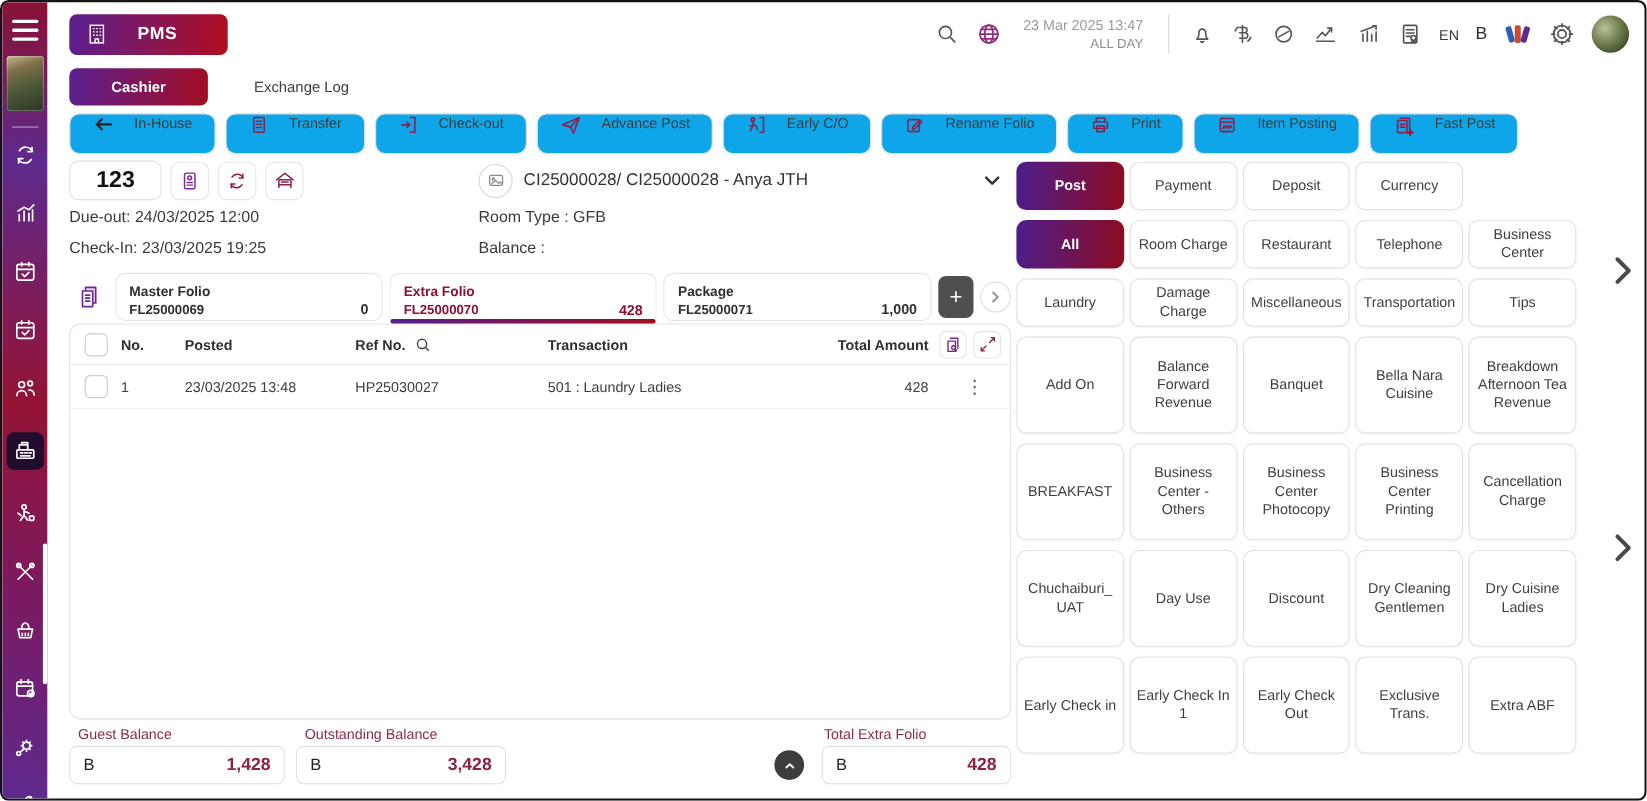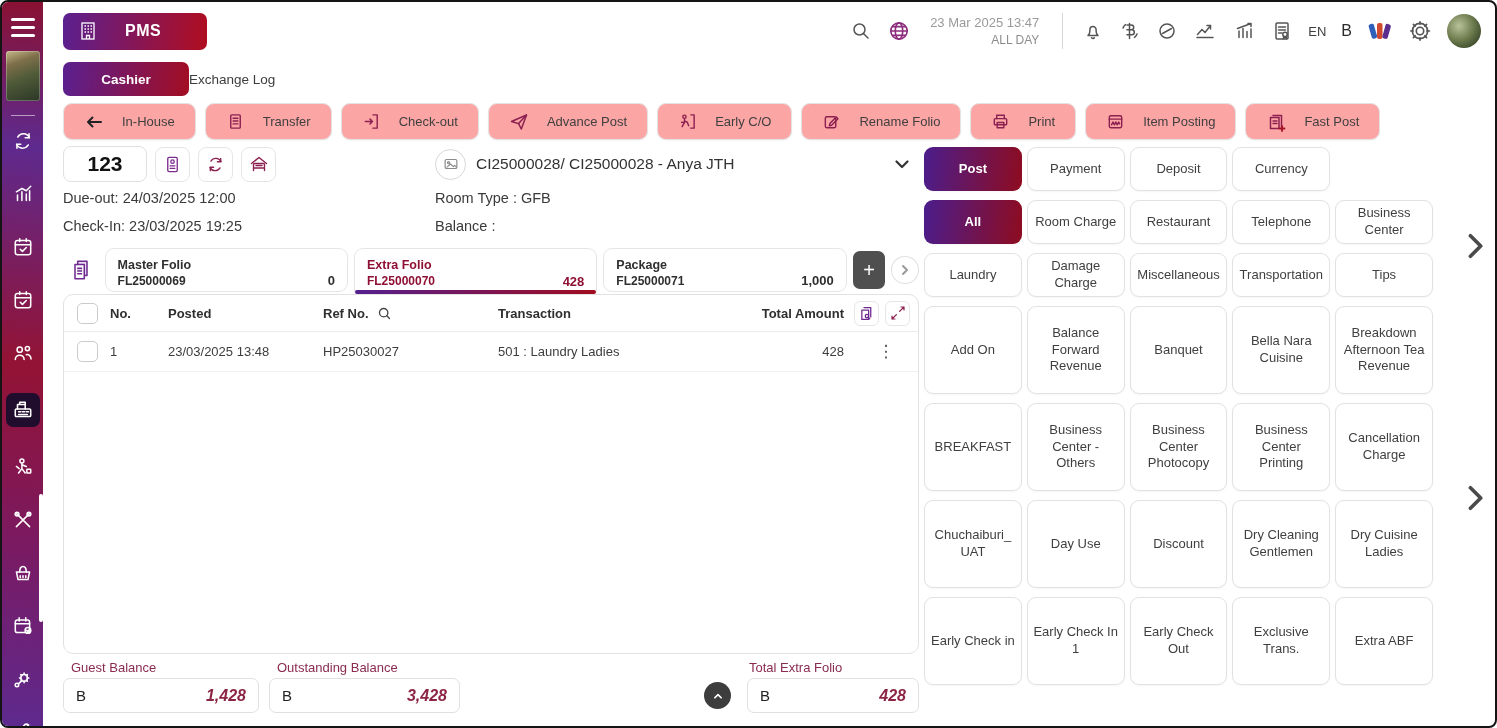--- a/index.html
+++ b/index.html
@@ -41,25 +41,25 @@
   .tb-divider { width:1px; height:36px; background:#d6d6d6; margin:0 4px; }
   .lang-label { font-size:13px; color:#3d3d3d; }
   .cur-label { font-size:16px; color:#2c2c2c; }
   .avatar { width:34px; height:34px; border-radius:50%;
     background:radial-gradient(circle at 35% 35%, #b9c29a, #6f7d4f 45%, #3c4a2c 80%); cursor:pointer; }
 
   
   .modtabs { display:flex; align-items:center; padding-left:20px; height:38px; }
   .cashier-tab { width:126px; height:34px; border:none; border-radius:7px; color:#fff; font-size:13.5px; font-weight:bold;
     background:linear-gradient(97deg,#5a2090 0%,#a30d22 100%); cursor:pointer; }
-  .exchange-tab { font-size:13.5px; color:#3d3d3d; cursor:pointer; background:none; border:none; }
+  .exchange-tab { margin-left:42px; font-size:13.5px; color:#3d3d3d; cursor:pointer; background:none; border:none; }
 
   
   .toolbar { display:flex; gap:9px; padding:5px 0 0 20px; }
-  .tool-btn { display:flex; align-items:center; gap:18px; height:37px; padding:0 20px; background:#fca5a5;
+  .tool-btn { display:flex; align-items:flex-start; gap:18px; height:37px; padding:0 20px; background:#0ea5e9;
     border:1px solid #e3e3e3; border-radius:9px; font-size:13px; color:#3f3f3f; cursor:pointer;
     box-shadow:0 1px 2px rgba(0,0,0,.04); white-space:nowrap; }
   .tool-btn svg { stroke:#8c2050; fill:none; stroke-width:1.5; stroke-linecap:round; stroke-linejoin:round; }
   .tool-btn .dark svg, .tool-btn svg.dark { stroke:#222; stroke-width:2; }
 
   
   .left-col { position:absolute; left:20px; top:142px; width:856px; }
   .guest-grid { display:grid; grid-template-columns:372px 1fr 34px; }
   .guest-row1 { display:flex; align-items:center; gap:8px; height:40px; }
   .room-box { width:84px; height:36px; border:1px solid #e0e0e0; border-radius:8px; display:flex; align-items:center;
@@ -112,21 +112,21 @@
   .th-ic svg { fill:none; stroke-width:1.5; stroke-linecap:round; stroke-linejoin:round; }
   .kebab { text-align:center; color:#555; font-size:17px; cursor:pointer; }
 
   
   .bal-row { display:flex; align-items:flex-end; margin-top:6px; }
   .bal { display:flex; flex-direction:column; gap:3px; }
   .bal-label { font-size:13px; color:#8a2b4f; padding-left:8px; }
   .bal-box { height:35px; border:1px solid #e0e0e0; border-radius:7px; background:#fff; display:flex;
     align-items:center; justify-content:space-between; padding:0 12px; }
   .bal-cur { font-size:15px; color:#222; }
-  .bal-val { font-size:16px; font-weight:bold; color:#8c2444;font-style:italic; }
+  .bal-val { font-size:16px; font-weight:bold; color:#8c2444; }
   .collapse-btn { width:27px; height:27px; border-radius:50%; background:#3d3d3d; border:none; display:flex;
     align-items:center; justify-content:center; cursor:pointer; margin:0 16px 4px 0; }
   .collapse-btn svg { stroke:#fff; fill:none; stroke-width:2.4; stroke-linecap:round; stroke-linejoin:round; }
 
   
   .right-panel { position:absolute; left:881px; top:145px; width:509px; }
   .rp-grid { display:grid; grid-template-columns:repeat(5,1fr); gap:9px 5px; }
   .rp-btn { min-height:44px; background:#fff; border:1px solid #e2e2e2; border-radius:9px; font-size:13px;
     color:#3f3f3f; cursor:pointer; padding:3px 5px; line-height:1.3; overflow-wrap:anywhere;
     box-shadow:0 1px 2px rgba(0,0,0,.04); font-family:"Liberation Sans",sans-serif; }

